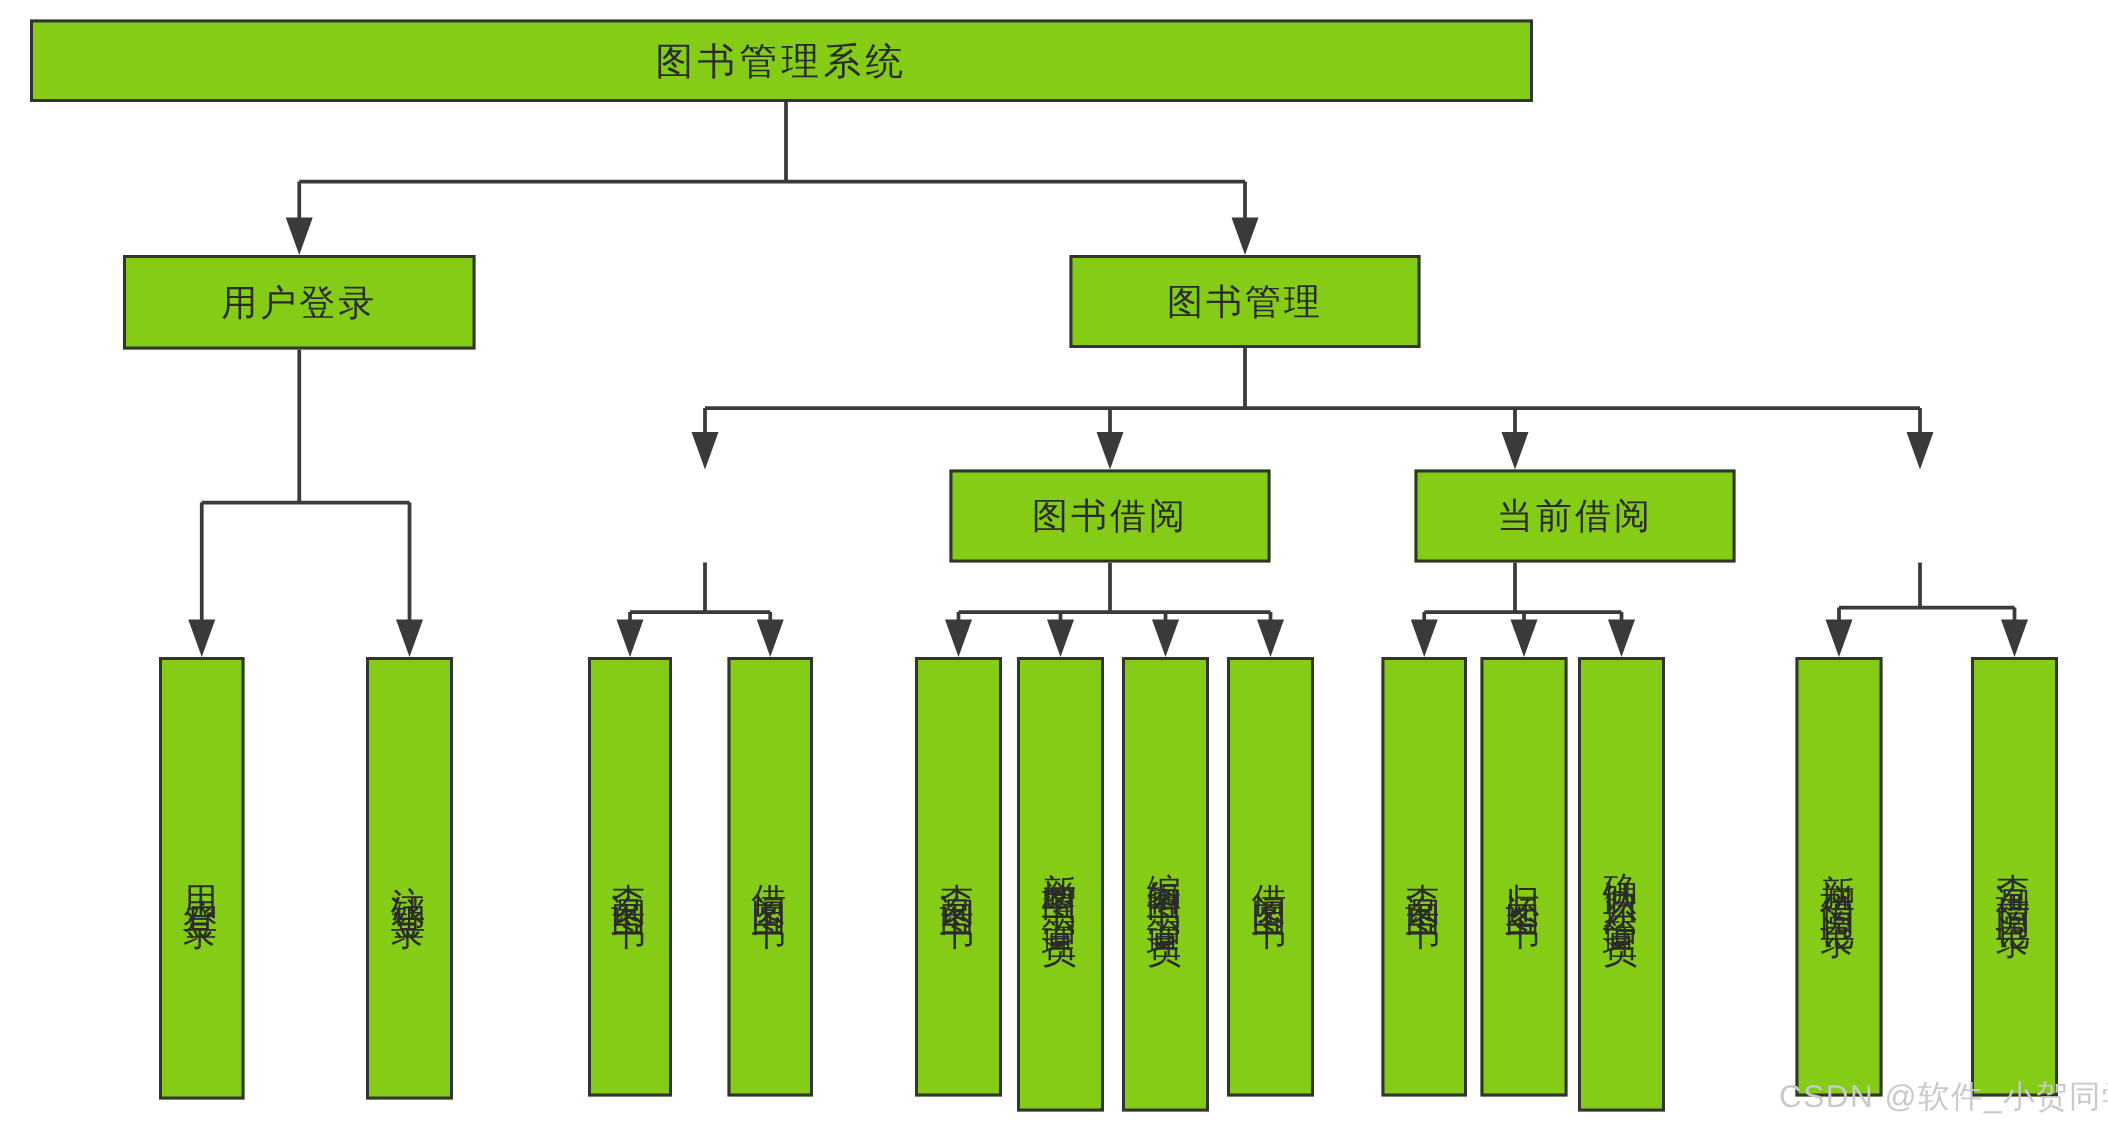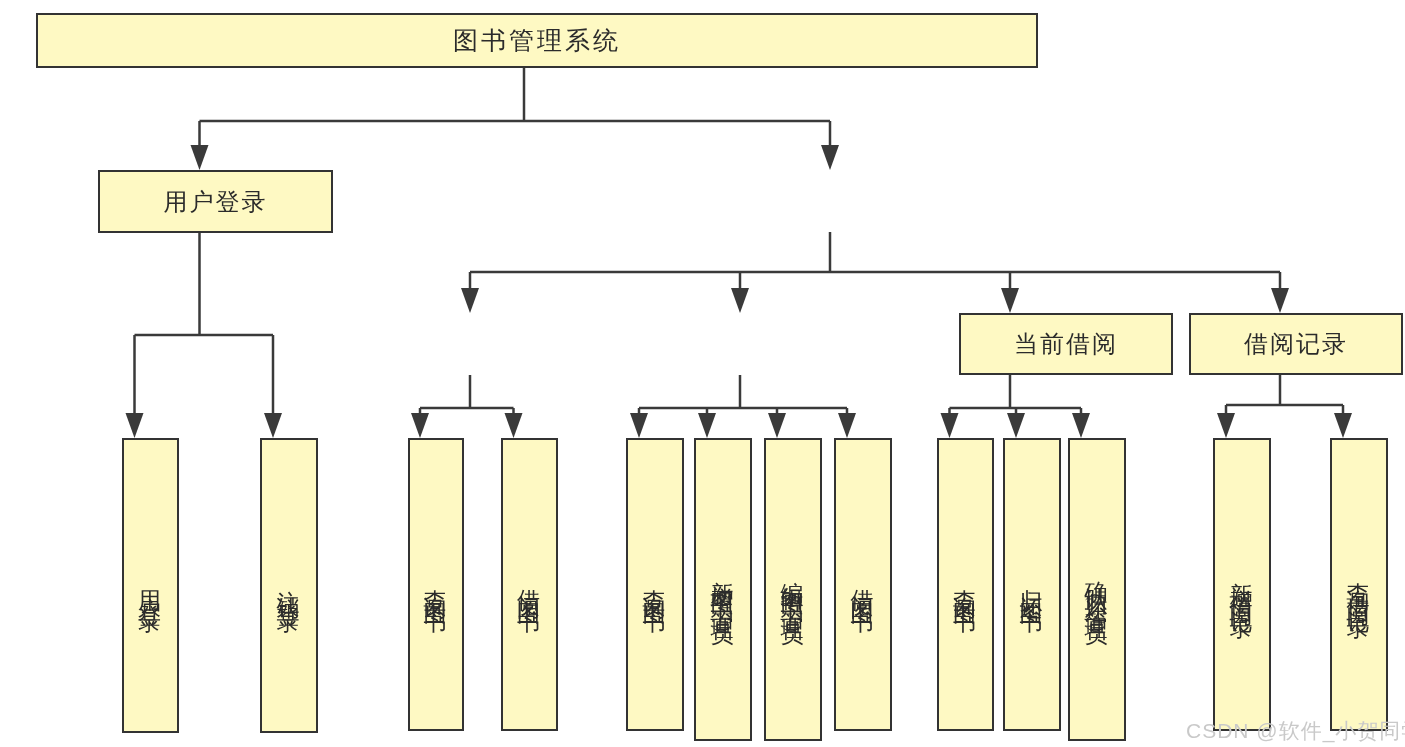--- a/index.html
+++ b/index.html
@@ -16,24 +16,24 @@
     background:var(--background);
     font-family:"Liberation Sans",sans-serif;
     overflow:hidden;
   }
   .stage svg{position:absolute;left:0;top:0;z-index:1;}
   #connectors path{stroke:var(--line);stroke-width:2.5;fill:none;}
   #connectors use{fill:var(--line);}
   .node{
     position:absolute;z-index:2;
     border:2.5px solid var(--border);
-    background:#fef9c3;
+    background:#84cc16;
     display:flex;align-items:center;justify-content:center;
     color:var(--text);
-    font-size:24px;letter-spacing:2px;white-space:nowrap;margin-left:16px;
+    font-size:24px;letter-spacing:2px;white-space:nowrap;
   }
   .root{font-size:25px;letter-spacing:3px;}
   .leaf{
     writing-mode:vertical-rl;
     text-orientation:mixed;
     font-size:23px;letter-spacing:7px;
     white-space:normal;
   }
   .leaf.tall{letter-spacing:6px;}
   .watermark{
@@ -108,23 +108,24 @@
     <path d="M1226 405 H1343"></path>
     <path d="M1226 405 V420"></path>
     <path d="M1343 405 V420"></path>
     <use href="#ah" transform="translate(1226,438)"></use>
     <use href="#ah" transform="translate(1343,438)"></use>
   </svg>
 
   <div class="node root" style="left:20px;top:13px;width:1002px;height:55px">图书管理系统</div>
 
   <div class="node" style="left:82px;top:170px;width:235px;height:63px">用户登录</div>
+  <div class="node" style="left:713px;top:170px;width:234px;height:62px">图书管理</div>
 
+  <div class="node" style="left:633px;top:313px;width:214px;height:62px">图书借阅</div>
   <div class="node" style="left:943px;top:313px;width:214px;height:62px">当前借阅</div>
-  <div class="node" style="left:1173px;top:313px;width:214px;height:62px">借阅记录</div>
 
   <div class="node leaf" style="left:106px;top:438px;width:57px;height:295px">用户登录</div>
   <div class="node leaf" style="left:244px;top:438px;width:58px;height:295px">注销登录</div>
   <div class="node leaf" style="left:392px;top:438px;width:56px;height:293px">查询图书</div>
   <div class="node leaf" style="left:485px;top:438px;width:57px;height:293px">借阅图书</div>
   <div class="node leaf" style="left:610px;top:438px;width:58px;height:293px">查询图书</div>
   <div class="node leaf tall" style="left:678px;top:438px;width:58px;height:303px">新增图书（管理员）</div>
   <div class="node leaf tall" style="left:748px;top:438px;width:58px;height:303px">编辑图书（管理员）</div>
   <div class="node leaf" style="left:818px;top:438px;width:58px;height:293px">借阅图书</div>
   <div class="node leaf" style="left:921px;top:438px;width:57px;height:293px">查询图书</div>

